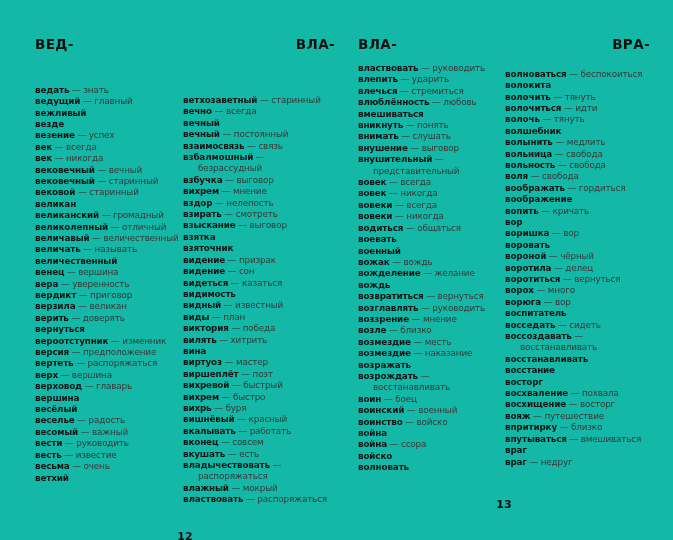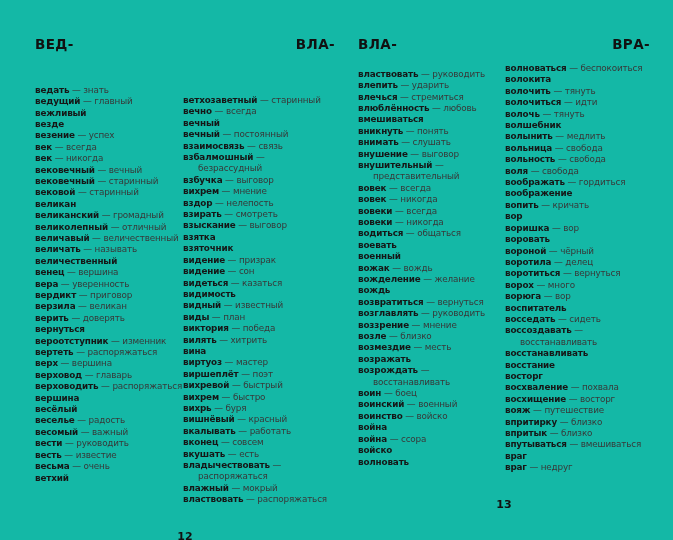--- a/index.html
+++ b/index.html
@@ -107,28 +107,28 @@
   <div class="entry"><span class="w">вердикт</span><span class="sep"> — </span><span class="g">приговор</span></div>
 
   <div class="entry"><span class="w">верзила</span><span class="sep"> — </span><span class="g">великан</span></div>
 
   <div class="entry"><span class="w">верить</span><span class="sep"> — </span><span class="g">доверять</span></div>
 
   <div class="entry"><span class="w">вернуться</span></div>
 
   <div class="entry"><span class="w">вероотступник</span><span class="sep"> — </span><span class="g">изменник</span></div>
 
+  <div class="entry"><span class="w">версия</span><span class="sep"> — </span><span class="g">предположение</span></div>
 
   <div class="entry"><span class="w">вертеть</span><span class="sep"> — </span><span class="g">распоряжаться</span></div>
 
   <div class="entry"><span class="w">верх</span><span class="sep"> — </span><span class="g">вершина</span></div>
 
   <div class="entry"><span class="w">верховод</span><span class="sep"> — </span><span class="g">главарь</span></div>
 
-  <div class="entry"><span class="w">верховодить</span><span class="sep"> — </span><span class="g">распоряжаться</span></div>
 
   <div class="entry"><span class="w">вершина</span></div>
 
   <div class="entry"><span class="w">весёлый</span></div>
 
   <div class="entry"><span class="w">веселье</span><span class="sep"> — </span><span class="g">радость</span></div>
 
   <div class="entry"><span class="w">весомый</span><span class="sep"> — </span><span class="g">важный</span></div>
 
   <div class="entry"><span class="w">вести</span><span class="sep"> — </span><span class="g">руководить</span></div>
@@ -260,20 +260,21 @@
   <div class="entry"><span class="w">возвратиться</span><span class="sep"> — </span><span class="g">вернуться</span></div>
 
   <div class="entry"><span class="w">возглавлять</span><span class="sep"> — </span><span class="g">руководить</span></div>
 
   <div class="entry"><span class="w">воззрение</span><span class="sep"> — </span><span class="g">мнение</span></div>
 
   <div class="entry"><span class="w">возле</span><span class="sep"> — </span><span class="g">близко</span></div>
 
   <div class="entry"><span class="w">возмездие</span><span class="sep"> — </span><span class="g">месть</span></div>
 
+  <div class="entry"><span class="w">возмездие</span><span class="sep"> — </span><span class="g">наказание</span></div>
 
   <div class="entry"><span class="w">возражать</span></div>
 
   <div class="entry wrapped"><span class="w">возрождать</span><span class="sep"> — </span><br><span class="g">восстанавливать</span></div>
 
   <div class="entry"><span class="w">воин</span><span class="sep"> — </span><span class="g">боец</span></div>
 
   <div class="entry"><span class="w">воинский</span><span class="sep"> — </span><span class="g">военный</span></div>
 
   <div class="entry"><span class="w">воинство</span><span class="sep"> — </span><span class="g">войско</span></div>
@@ -342,21 +343,20 @@
   <div class="entry"><span class="w">восторг</span></div>
 
   <div class="entry"><span class="w">восхваление</span><span class="sep"> — </span><span class="g">похвала</span></div>
 
   <div class="entry"><span class="w">восхищение</span><span class="sep"> — </span><span class="g">восторг</span></div>
 
   <div class="entry"><span class="w">вояж</span><span class="sep"> — </span><span class="g">путешествие</span></div>
 
   <div class="entry"><span class="w">впритирку</span><span class="sep"> — </span><span class="g">близко</span></div>
 
-  <div class="entry"><span class="w">впритык</span><span class="sep"> — </span><span class="g">близко</span></div>
 
   <div class="entry"><span class="w">впутываться</span><span class="sep"> — </span><span class="g">вмешиваться</span></div>
 
   <div class="entry"><span class="w">враг</span></div>
 
   <div class="entry"><span class="w">враг</span><span class="sep"> — </span><span class="g">недруг</span></div>
 </div>
     </div>
     <div class="page-num">13</div>
   </section>

